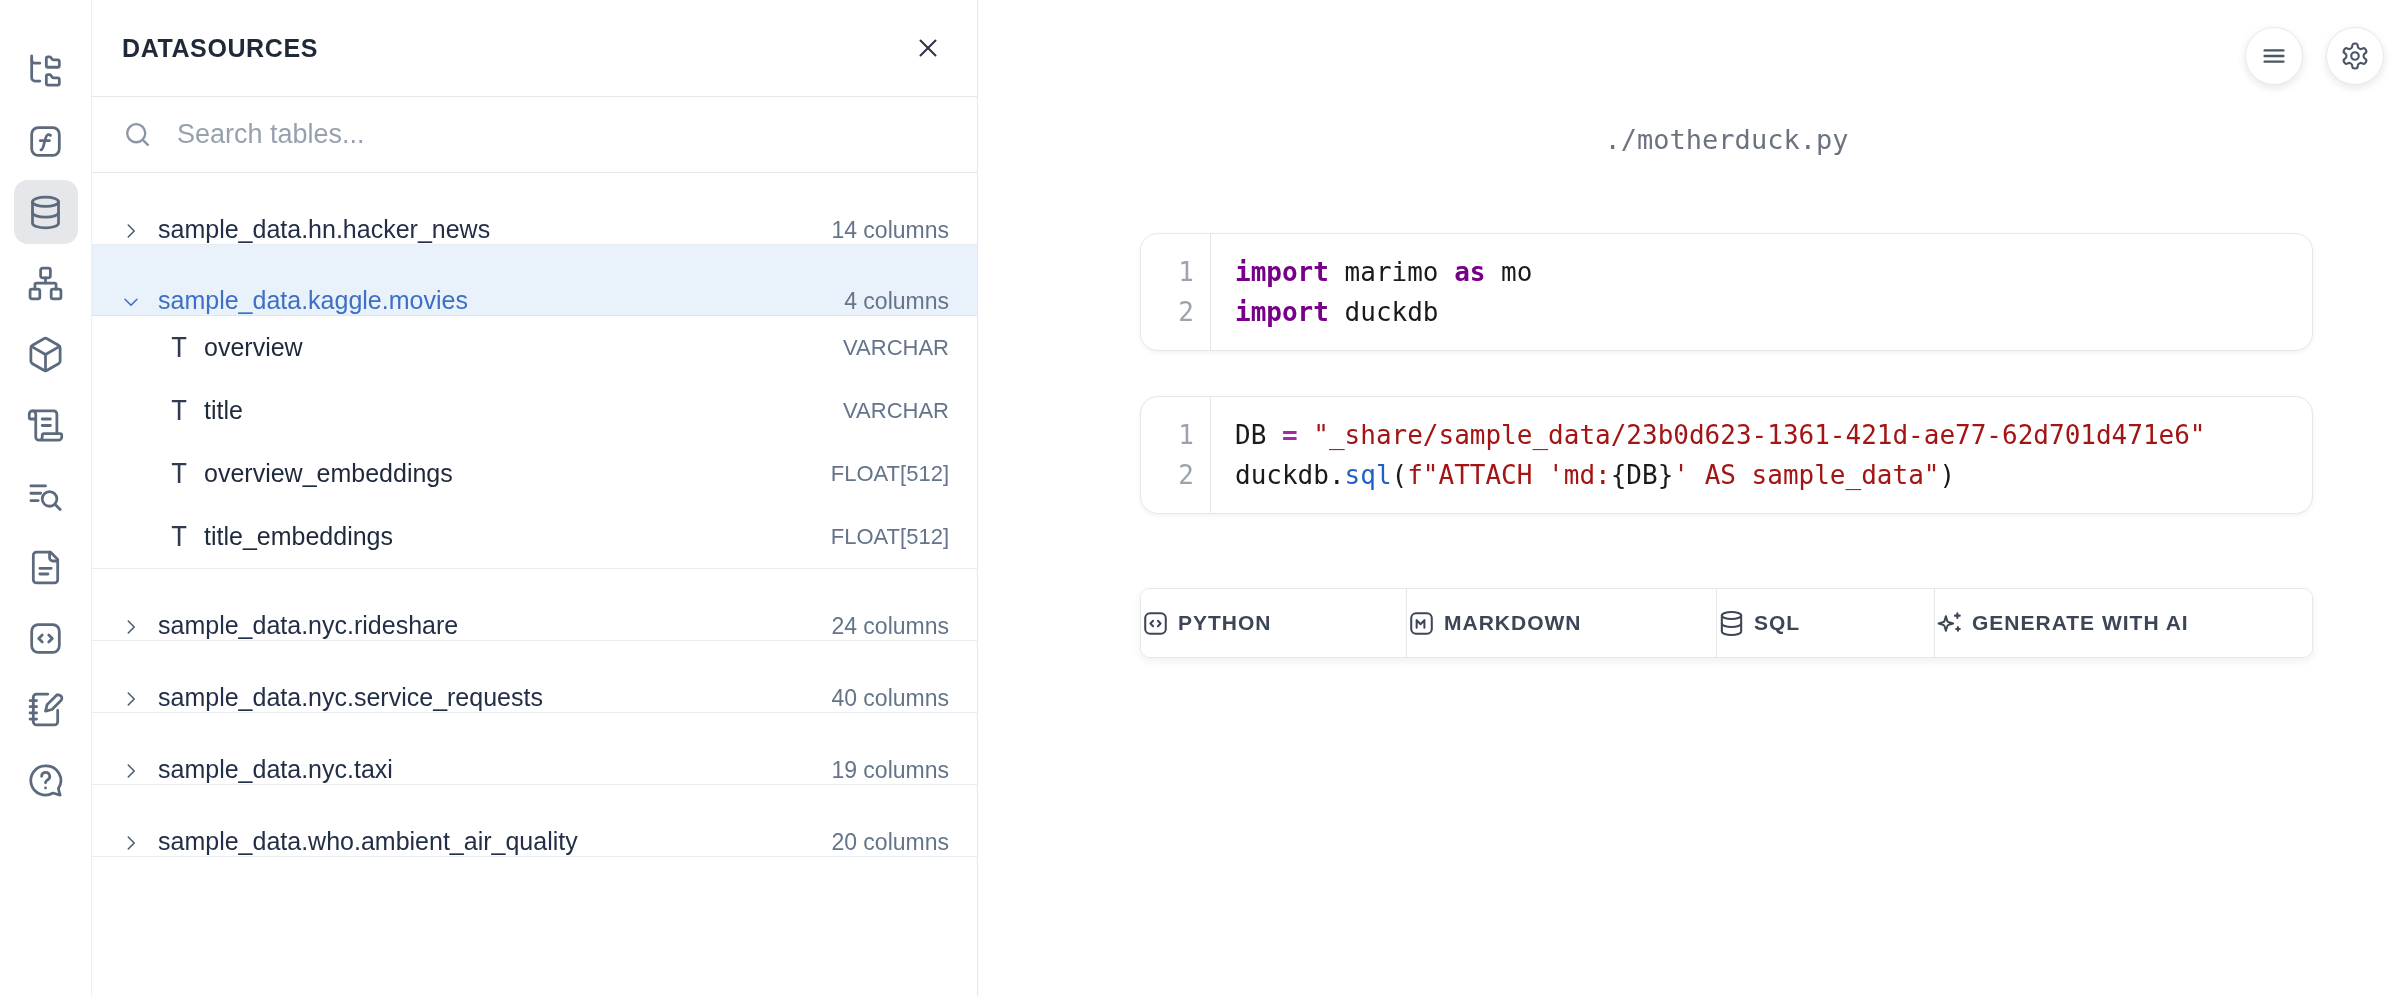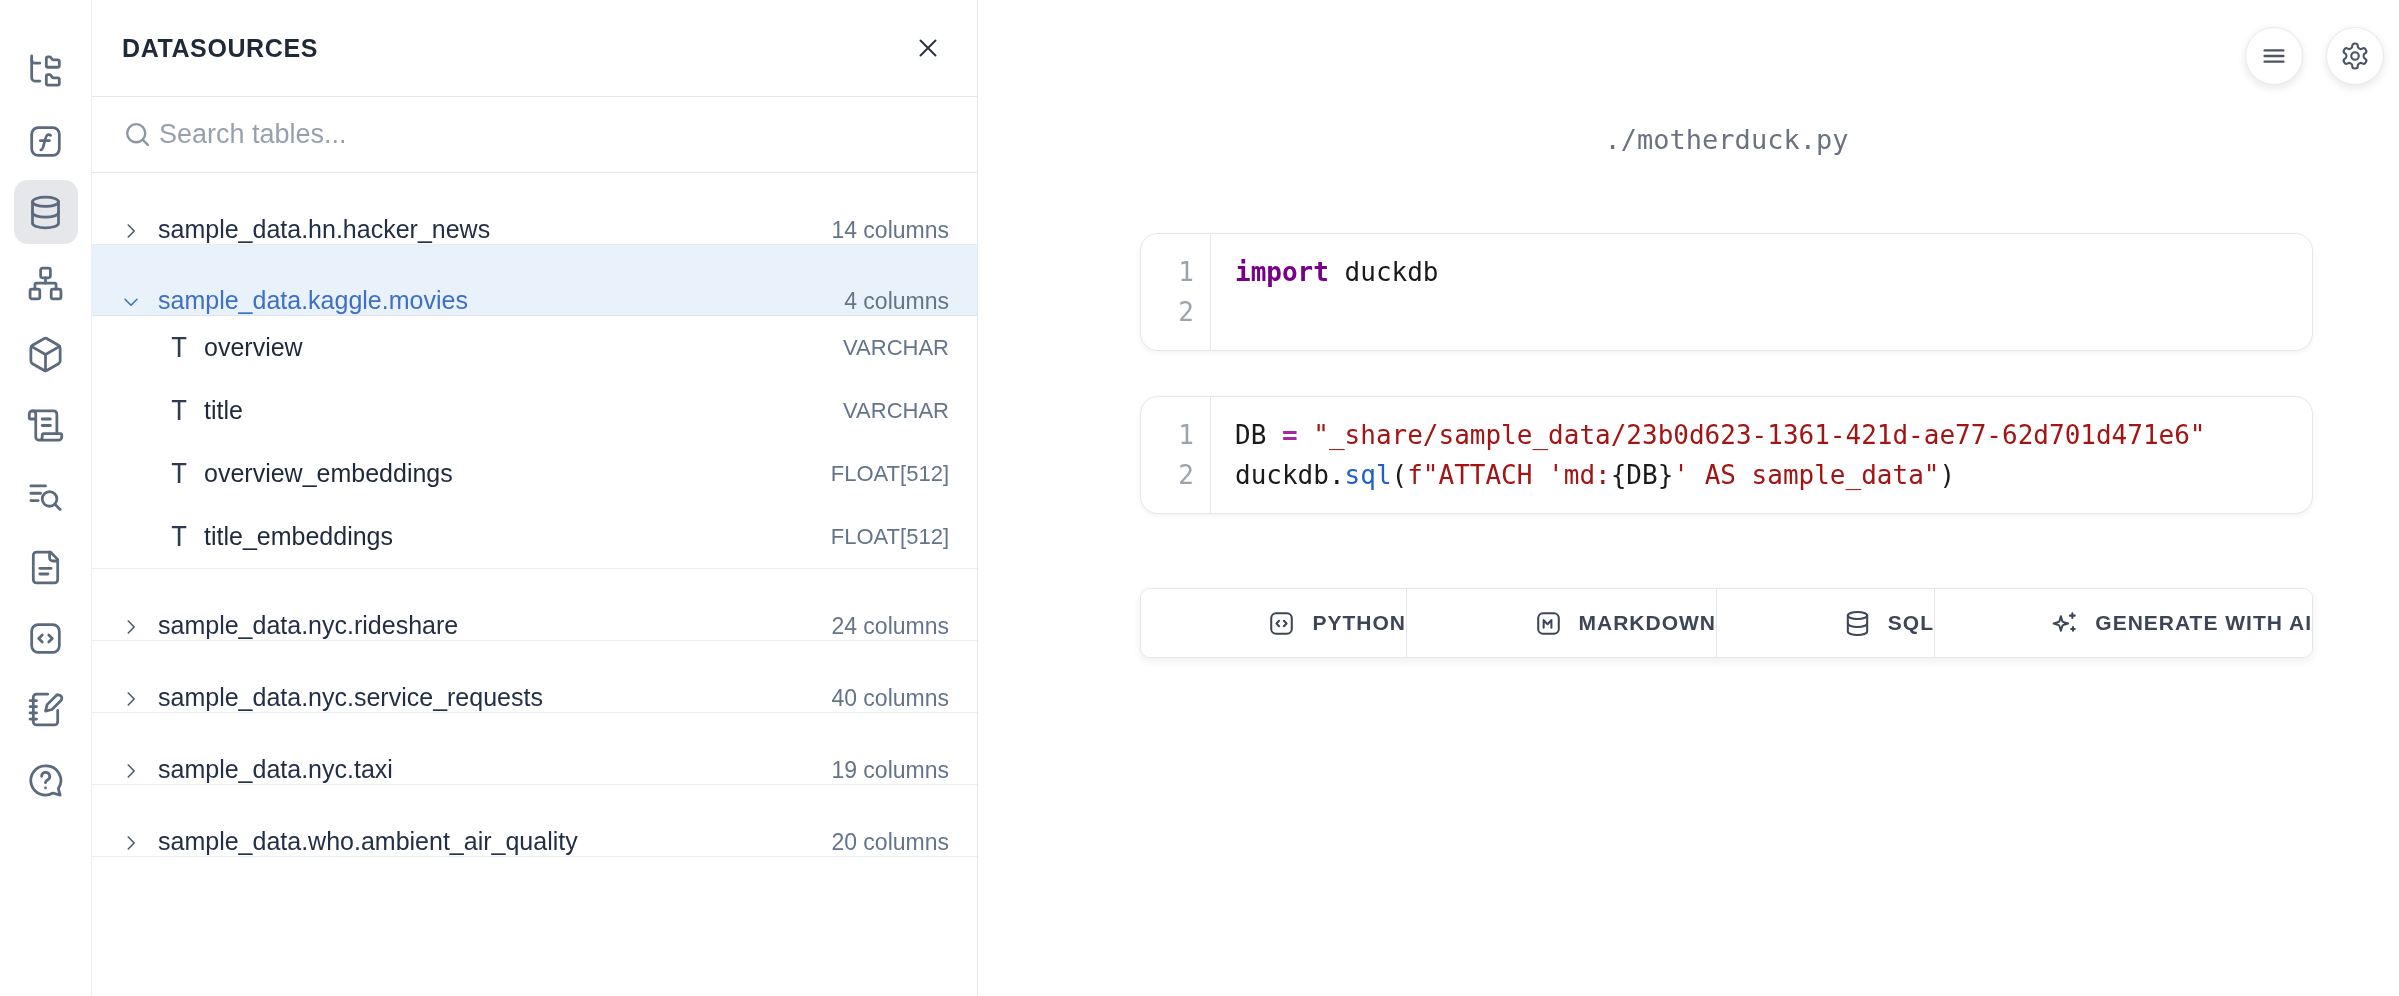--- a/index.html
+++ b/index.html
@@ -19,21 +19,21 @@
             color:#5c6a7d;cursor:pointer;background:transparent;border:none}
   .rail-btn svg{width:39px;height:39px}
   .rail-btn.active{background:#e5e7ea}
 
   
   .panel{position:absolute;left:92px;top:0;width:886px;height:996px;background:#fff;border-right:1px solid #e2e8f0}
   .panel-header{height:97px;display:flex;align-items:center;justify-content:space-between;padding:8px 30px;border-bottom:1px solid var(--border)}
   .panel-title{font-size:25px;font-weight:700;color:#1f2937;letter-spacing:.6px}
   .close-btn{background:none;border:none;color:#2b3443;cursor:pointer;padding:4px}
   .close-btn svg{width:30px;height:30px}
-  .searchbar{height:76px;display:flex;align-items:center;gap:6px;padding:0 30px;border-bottom:1px solid var(--border)}
+  .searchbar{height:76px;display:flex;align-items:center;gap:24px;padding:0 30px;border-bottom:1px solid var(--border)}
   .searchbar svg{width:31px;height:31px;color:#8b96a5;flex:none}
   .searchbar input{flex:1;border:none;outline:none;font-size:27px;color:#334155;font-family:"Liberation Sans",sans-serif;background:transparent}
   .searchbar input::placeholder{color:#97a1ae}
 
   .table-group{border-bottom:1px solid var(--row-border)}
   .table-row{height:71px;display:flex;align-items:flex-end;padding:0 28px;cursor:pointer;background:#fff}
   .table-row .chev{width:24px;height:24px;color:#4b5a6f;flex:none;margin-right:14px}
   .table-row .tname{font-size:25px;color:#232f47;flex:1;white-space:nowrap;overflow:hidden;text-overflow:ellipsis}
   .table-row .tmeta{font-size:23px;color:#64748b;flex:none}
   .table-row.selected{background:var(--selected-bg);border-bottom:1px solid #dbe6f2}
@@ -63,21 +63,21 @@
   .codecol{flex:1;padding:18px 0 18px 24px}
   .codeline{font-family:"DejaVu Sans Mono",monospace;font-size:26px;line-height:40px;white-space:pre;color:#1a1a1a}
   .tk-kw{color:var(--kw);font-weight:700}
   .tk-str{color:var(--str)}
   .tk-fn{color:var(--fn)}
   .tk-op{color:var(--op);font-weight:700}
   .tk-pl{color:#1a1a1a}
 
   .add-bar{position:absolute;left:161px;top:588px;width:1173px;height:70px;display:flex;
            border:1px solid var(--border);border-radius:10px;background:#fff;box-shadow:0 3px 8px rgba(15,23,42,.07);overflow:hidden}
-  .add-btn{display:flex;align-items:center;justify-content:flex-end;gap:16px;border:none;background:#fff;cursor:pointer;
+  .add-btn{display:flex;align-items:center;justify-content:flex-start;gap:8px;border:none;background:#fff;cursor:pointer;
            border-right:1px solid var(--border);color:#3c4657;font-family:"Liberation Sans",sans-serif;
            font-size:21px;font-weight:700;letter-spacing:1px}
   .add-btn:last-child{border-right:none}
   .add-btn svg{width:29px;height:29px;flex:none}
   .add-btn:nth-child(1){flex:0 0 266px}
   .add-btn:nth-child(2){flex:0 0 310px}
   .add-btn:nth-child(3){flex:0 0 218px}
   .add-btn:nth-child(4){flex:1}
 </style>
 </head>
@@ -314,20 +314,21 @@
       </span>
   </button>
   <div class="filename">./motherduck.py</div>
   <div id="cells">
       <div class="cell c0">
         <div class="gutter">
           <div>1</div>
           <div>2</div>
         </div>
         <div class="codecol">
+          <div class="codeline"><span class="tk-kw">import</span><span class="tk-pl"> marimo </span><span class="tk-kw">as</span><span class="tk-pl"> mo</span></div>
           <div class="codeline"><span class="tk-kw">import</span><span class="tk-pl"> duckdb</span></div>
         </div>
       </div>
       <div class="cell c1">
         <div class="gutter">
           <div>1</div>
           <div>2</div>
         </div>
         <div class="codecol">
           <div class="codeline"><span class="tk-pl">DB </span><span class="tk-op">=</span><span class="tk-pl"> </span><span class="tk-str">"_share/sample_data/23b0d623-1361-421d-ae77-62d701d471e6"</span></div>

